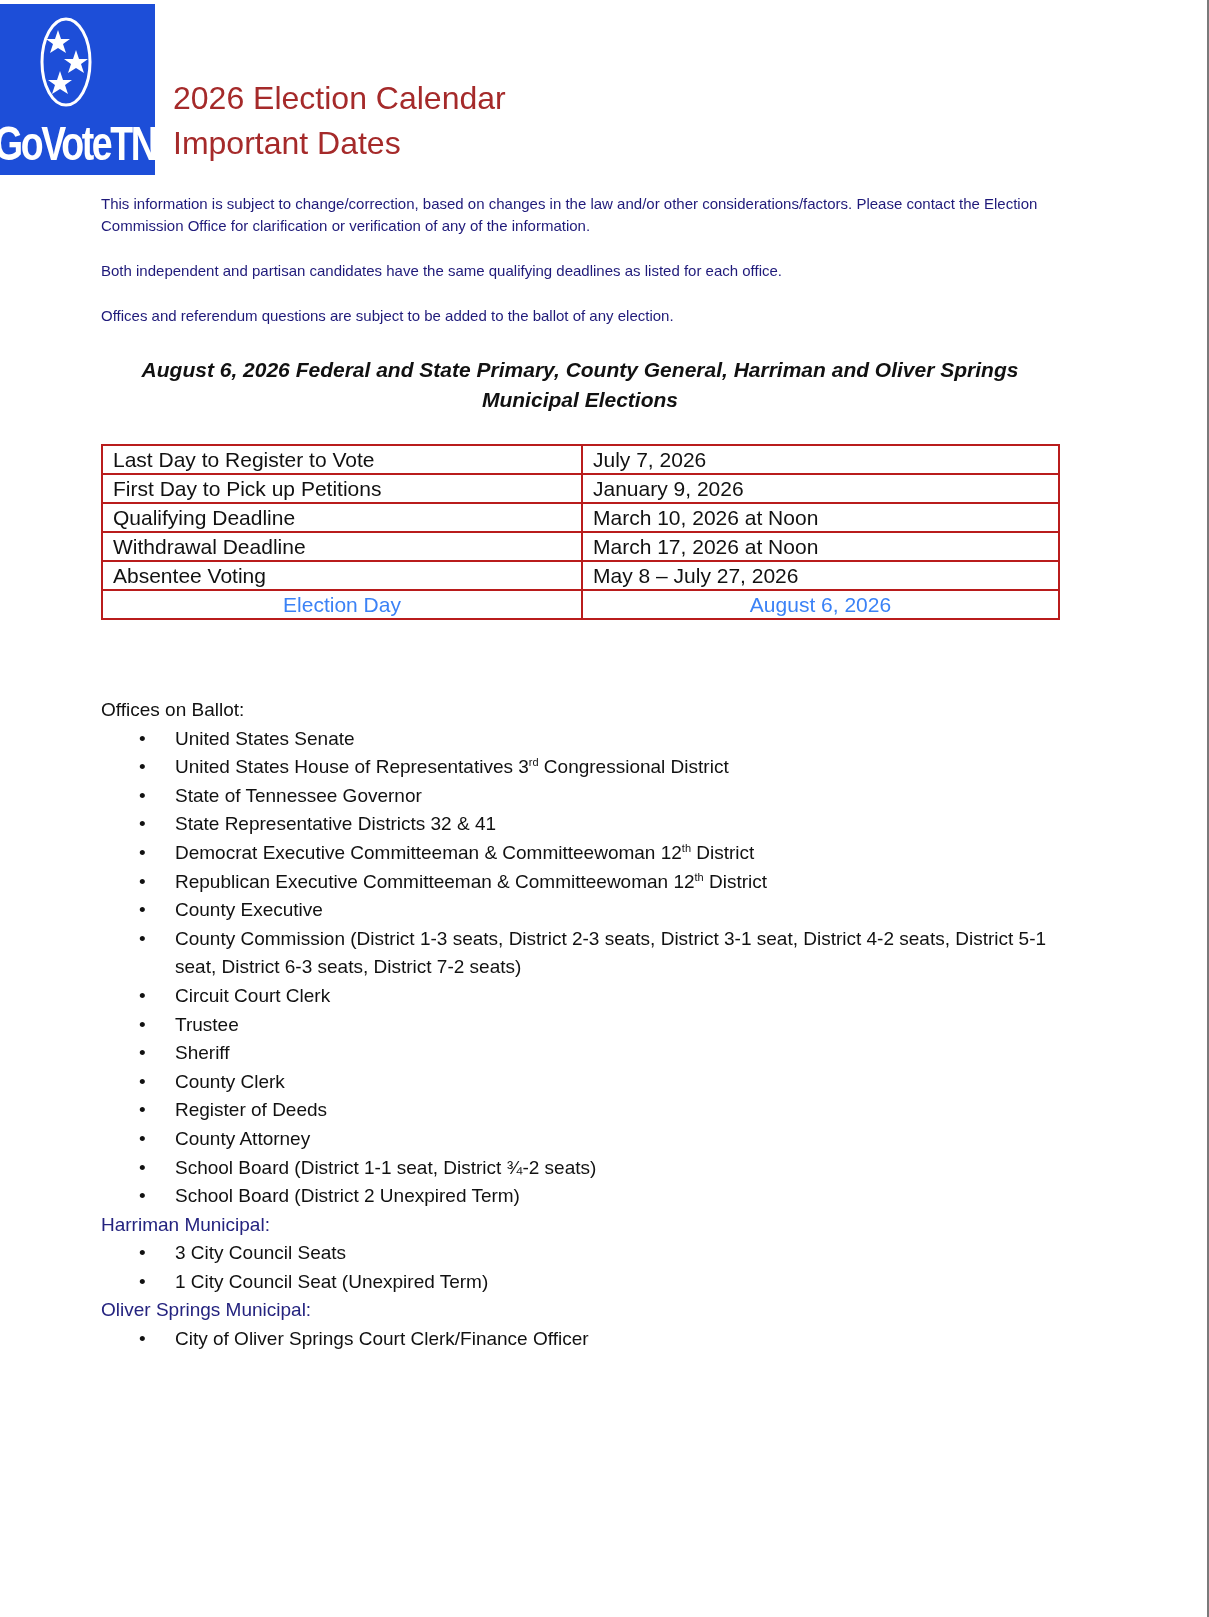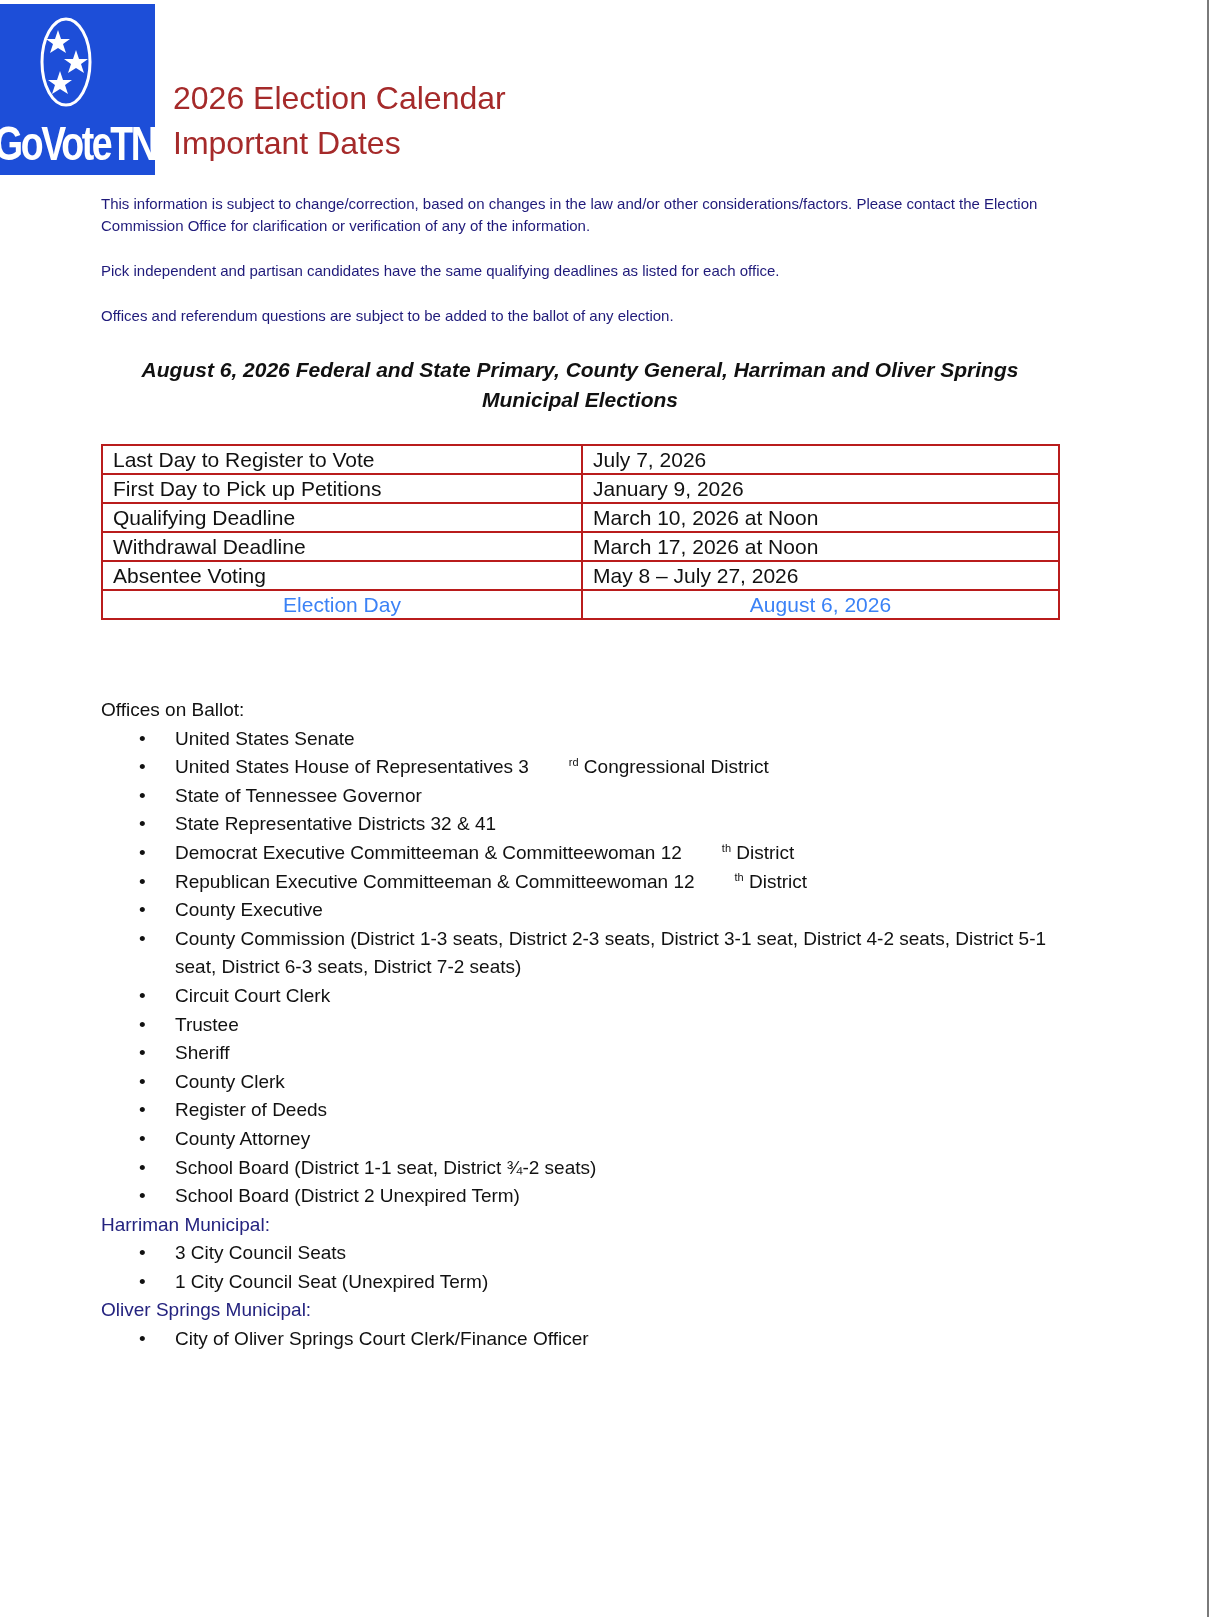--- a/index.html
+++ b/index.html
@@ -100,21 +100,21 @@
   }
   .office-list li {
     position: relative;
     padding-left: 74px;
     color: #111111;
   }
   .office-list li .bullet {
     position: absolute; left: 38px; top: 0;
     font-size: 19px;
   }
-  sup { font-size: 11px; line-height: 0; vertical-align: 7px; margin-left: 40px; }
+  sup { font-size: 11px; line-height: 0; vertical-align: 7px; }
   .group-header-line { white-space: normal; }
 </style>
 </head>
 <body>
 
 <div class="page-edge"></div>
 
 <div class="logo">
   <svg width="56" height="92" viewBox="0 0 56 92">
     <ellipse cx="28" cy="46" rx="24" ry="43" fill="none" stroke="#ffffff" stroke-width="3"></ellipse>
@@ -124,21 +124,21 @@
       <polygon points="22,55 25,64 34,64 27,69 30,78 22,73 14,78 17,69 10,64 19,64"></polygon>
     </g>
   </svg>
   <div class="logo-text">GoVoteTN</div>
 </div>
 
 <div class="title line1">2026 Election Calendar</div>
 <div class="title line2">Important Dates</div>
 
 <div class="note n1">This information is subject to change/correction, based on changes in the law and/or other considerations/factors.  Please contact the Election Commission Office for clarification or verification of any of the information.</div>
-<div class="note n2">Pick independent and partisan candidates have the same qualifying deadlines as listed for each office.</div>
+<div class="note n2">Both independent and partisan candidates have the same qualifying deadlines as listed for each office.</div>
 <div class="note n3">Offices and referendum questions are subject to be added to the ballot of any election.</div>
 
 <div class="section-heading">
   <div>August 6, 2026 Federal and State Primary, County General, Harriman and Oliver Springs</div>
   <div>Municipal Elections</div>
 </div>
 
 <table class="dates-table">
   <tbody>
     <tr>

